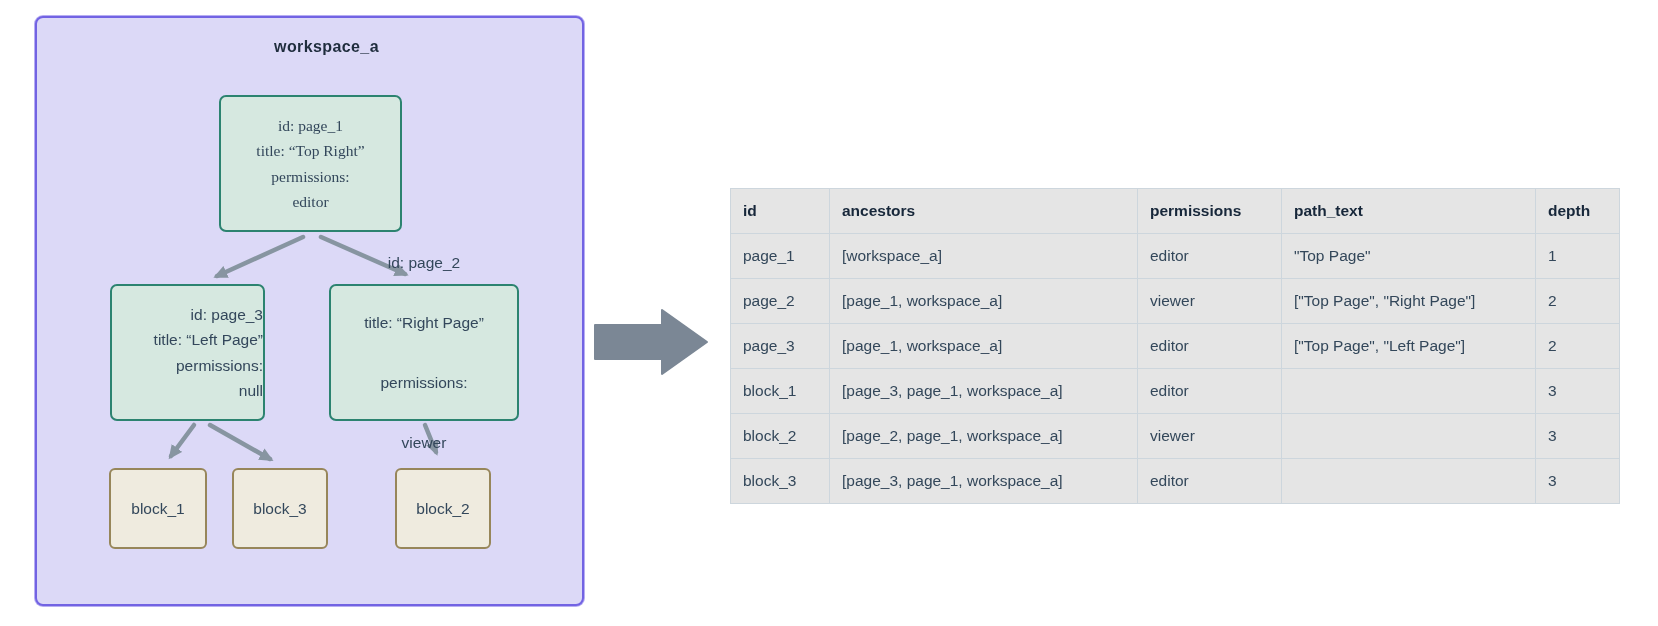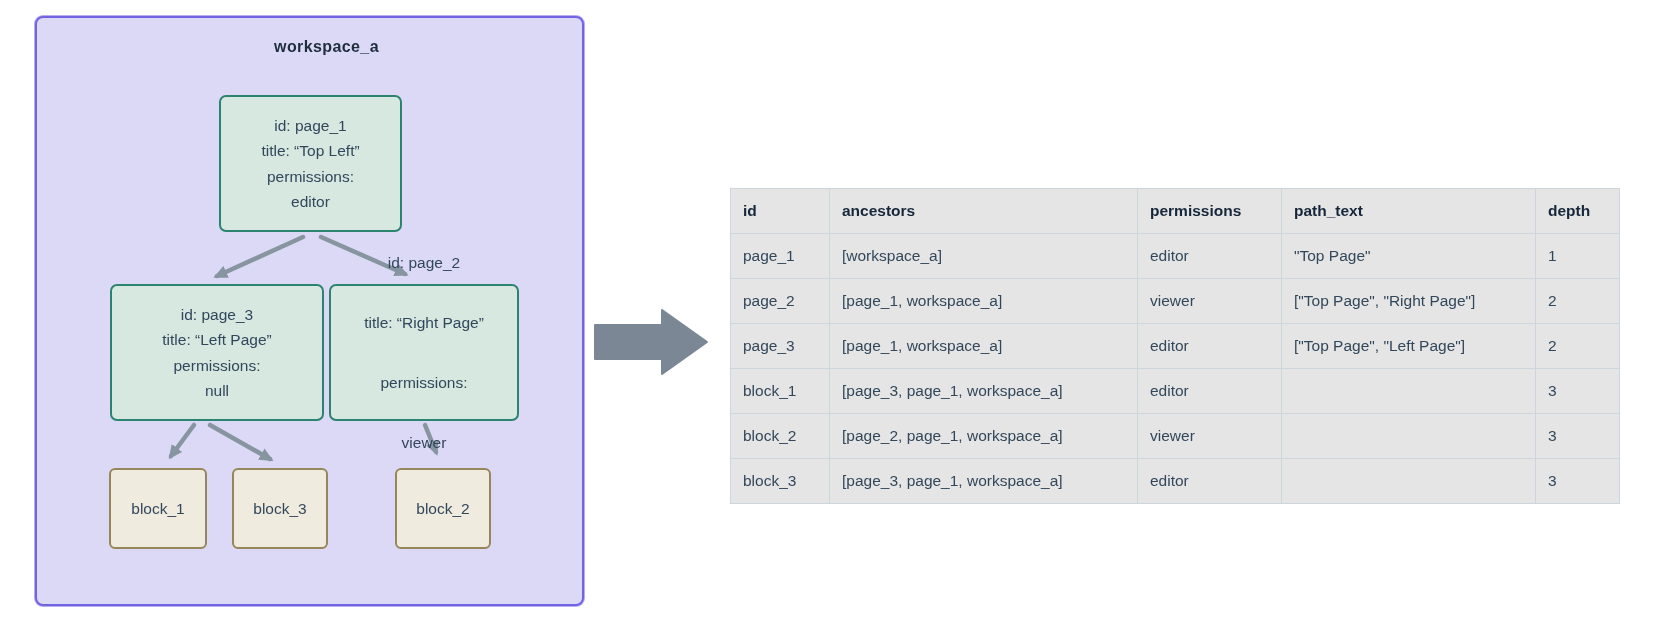--- a/index.html
+++ b/index.html
@@ -109,28 +109,28 @@
       </defs>
       <g stroke="#8795a1" stroke-width="4.5" stroke-linecap="round" fill="none">
         <line x1="266" y1="219" x2="180" y2="258" marker-end="url(#ah)"></line>
         <line x1="284" y1="219" x2="368" y2="256" marker-end="url(#ah)"></line>
         <line x1="157" y1="407" x2="134" y2="438" marker-end="url(#ah)"></line>
         <line x1="173" y1="407" x2="233" y2="441" marker-end="url(#ah)"></line>
         <line x1="388" y1="407" x2="399" y2="434" marker-end="url(#ah)"></line>
       </g>
     </svg>
 
-    <div class="node page" style="left:182px; top:77px; width:183px; height:137px;">
+    <div class="node page" style="left:182px; top:77px; width:183px; height:137px;font-family:Liberation Serif, serif;">
       <div class="nline">id: page_1</div>
-      <div class="nline">title: “Top Left”</div>
+      <div class="nline">title: “Top Right”</div>
       <div class="nline">permissions:</div>
       <div class="nline">editor</div>
     </div>
 
-    <div class="node page" style="left:73px; top:266px; width:214px; height:137px;">
+    <div class="node page" style="left:73px; top:266px; width:155px; height:137px;align-items:flex-end;">
       <div class="nline">id: page_3</div>
       <div class="nline">title: “Left Page”</div>
       <div class="nline">permissions:</div>
       <div class="nline">null</div>
     </div>
 
     <div class="node page" style="left:292px; top:266px; width:190px; height:137px;gap:35px;">
       <div class="nline">id: page_2</div>
       <div class="nline">title: “Right Page”</div>
       <div class="nline">permissions:</div>

